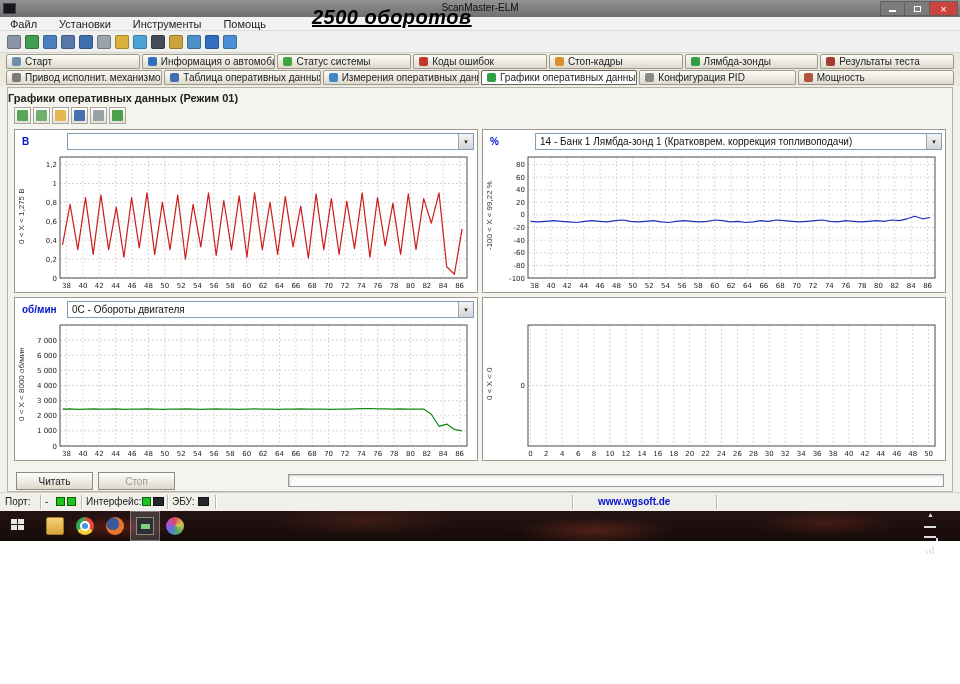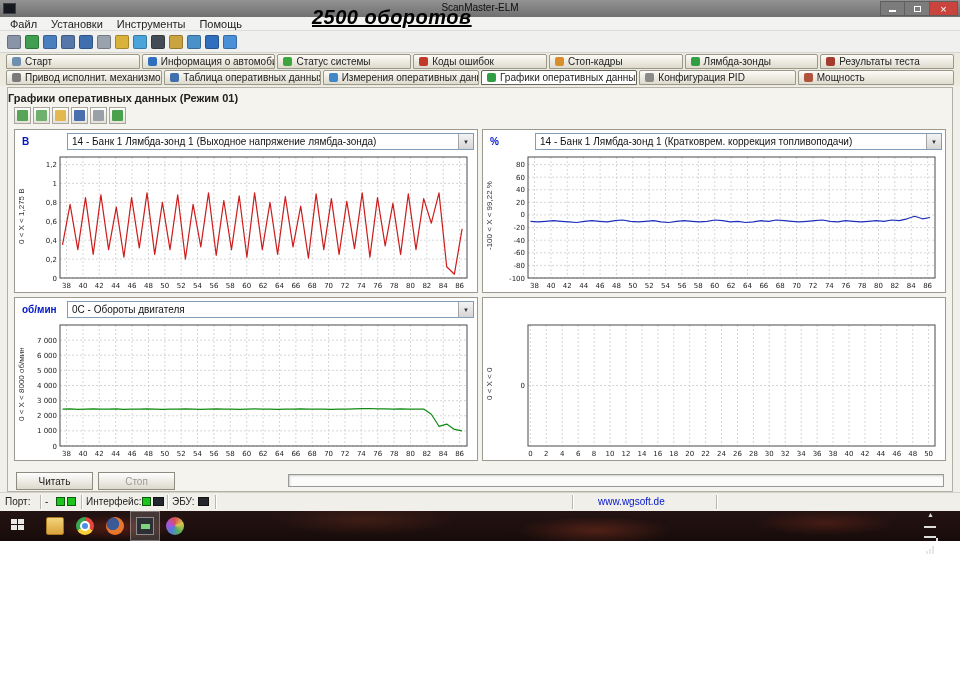--- a/index.html
+++ b/index.html
@@ -13,21 +13,21 @@
   .title-text{position:absolute;left:0;right:0;top:2px;text-align:center;font-size:10px;color:#0d0d0d;}
   .win-icon{position:absolute;left:3px;top:3px;width:13px;height:11px;background:#15181f;border:1px solid #3c3f46;}
   .win-controls{position:absolute;right:2px;top:1px;display:flex;height:15px;}
   .win-btn{width:25px;height:15px;display:flex;align-items:center;justify-content:center;
     font-size:9px;color:#fff;background:#7c7c7c;border:1px solid #5e5e5e;border-left:none;}
   .win-btn:first-child{border-left:1px solid #5e5e5e;}
   .win-btn.close{background:#c9443c;width:28px;font-size:11px;}
   .max-glyph{width:7px;height:6px;border:1px solid #fff;}
   .min-glyph{width:7px;height:2px;background:#fff;margin-top:5px;}
   .menubar{position:absolute;top:17px;left:0;right:0;height:14px;background:#f2f2f0;
-    display:flex;align-items:center;padding-left:3px;border-bottom:1px solid #dcdcd8;}
+    display:flex;align-items:center;padding-left:3px;border-bottom:1px solid #dcdcd8;gap:8px;}
   .menu-item{padding:0 7px;font-size:11px;color:#222;}
   .toolbar{position:absolute;top:31px;left:0;right:0;height:22px;background:#f0f0ee;
     border-bottom:1px solid #d6d6d0;display:flex;align-items:center;gap:4px;padding-left:7px;}
   .ticon{width:14px;height:14px;border-radius:2px;border:1px solid rgba(0,0,0,.25);}
   .annotation{position:absolute;left:312px;top:6px;font-size:20px;font-weight:800;font-style:italic;
     text-decoration:underline;color:#000;z-index:50;letter-spacing:.5px;}
   
   .tabstrip{position:absolute;top:53px;left:0;right:0;height:33px;background:#eceadf;}
   .tabrow{position:absolute;left:6px;right:6px;display:flex;gap:2px;height:15px;}
   #tabrow1{top:1px;} #tabrow2{top:17px;}
@@ -68,21 +68,21 @@
   #btn-stop{left:90px;top:384px;color:#9a9a94;}
   .progress{position:absolute;left:280px;top:386px;width:656px;height:13px;border:1px solid #999;
     background:#fbfbf9;box-shadow:inset 1px 1px 2px rgba(0,0,0,.18);}
   
   .statusbar{position:absolute;top:492px;left:0;right:0;height:19px;background:#f0efe9;
     border-top:1px solid #d5d3c9;font-size:10px;color:#222;}
   .sb-t{position:absolute;top:3px;}
   .led{position:absolute;top:4px;width:9px;height:9px;background:#1ec41e;border:1px solid #0a5c0a;}
   .dark-block{position:absolute;top:4px;width:11px;height:9px;background:#23262c;border:1px solid #111;}
   .sb-sep{position:absolute;top:2px;bottom:2px;width:2px;border-left:1px solid #b9b7ad;border-right:1px solid #fff;}
-  .website{position:absolute;left:598px;top:3px;font-size:10px;font-weight:normal;color:#0014cc;}
+  .website{position:absolute;left:598px;top:3px;font-size:10px;font-weight:bold;color:#0014cc;}
   
   .taskbar{position:absolute;top:511px;left:0;width:960px;height:30px;
     background-image:
       radial-gradient(ellipse 90px 18px at 12% 55%, rgba(150,45,28,.45), transparent 70%),
       radial-gradient(ellipse 130px 22px at 38% 30%, rgba(120,50,30,.35), transparent 70%),
       radial-gradient(ellipse 110px 20px at 62% 65%, rgba(160,60,35,.4), transparent 70%),
       radial-gradient(ellipse 100px 18px at 86% 40%, rgba(130,45,28,.38), transparent 70%),
       linear-gradient(#241312,#170c0b);}
   .start-btn{position:absolute;left:11px;top:8px;display:grid;grid-template-columns:6px 6px;
     grid-template-rows:5px 5px;gap:1px;}
@@ -235,21 +235,20 @@
             <span class="ctool-inner" style="background: rgb(75, 160, 75);"></span>
           </div>
         </div>
 
       <div class="charts">
 
         <div class="chart-panel">
           <div class="chart-head">
             <span class="unit">В</span>
             <div class="combo">
-              <span class="combo-text">14 - Банк 1 Лямбда-зонд 1 (Выходное напряжение лямбда-зонда)</span>
               <span class="combo-arrow">▼</span>
             </div>
           </div>
           <div class="chart-body">
             <div class="vlabel">0 &lt; X &lt; 1,275 В</div>
             <svg class="plot" width="447" height="137" viewBox="0 0 447 137">
                 <rect x="32" y="4" width="407" height="121" fill="#ffffff"></rect>
                 <line x1="38.55130784708247" x2="38.55130784708247" y1="4" y2="125" stroke="#c6c6c6" stroke-width="0.7" stroke-dasharray="2,2"></line>
                 <text x="38.55130784708247" y="135" text-anchor="middle" font-size="7" fill="#222">38</text>
                 <line x1="54.92957746478871" x2="54.92957746478871" y1="4" y2="125" stroke="#c6c6c6" stroke-width="0.7" stroke-dasharray="2,2"></line>

